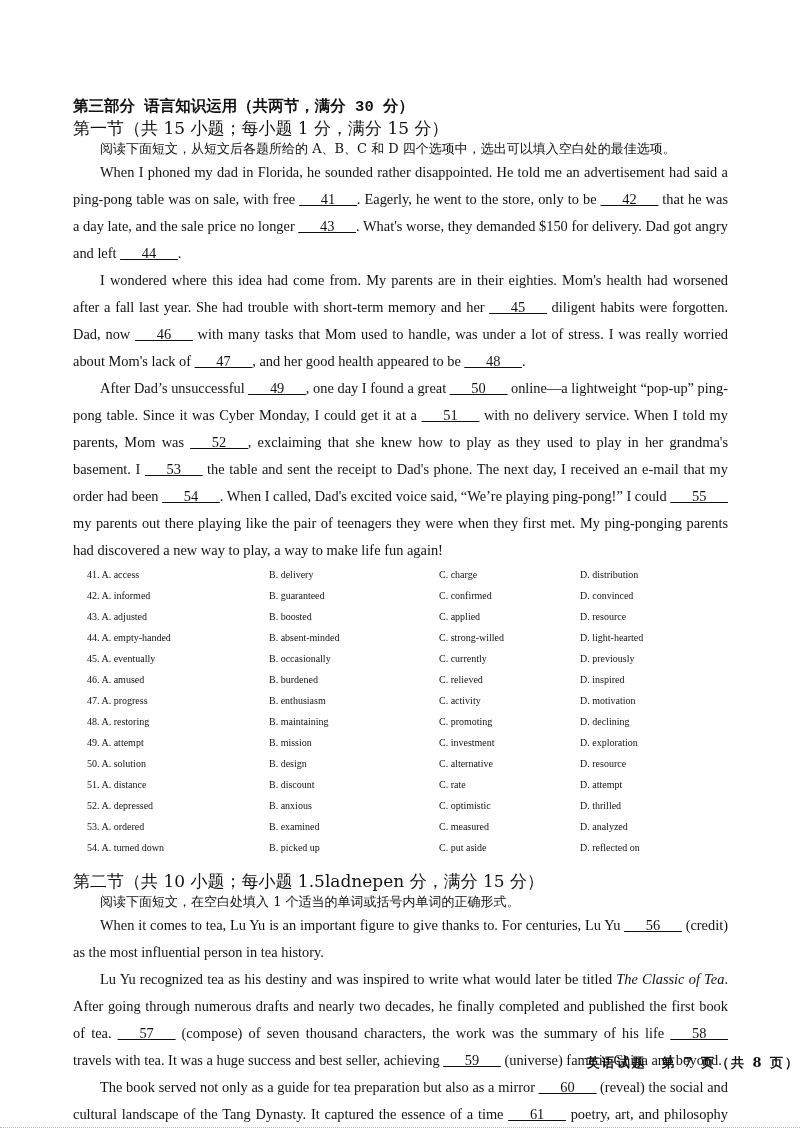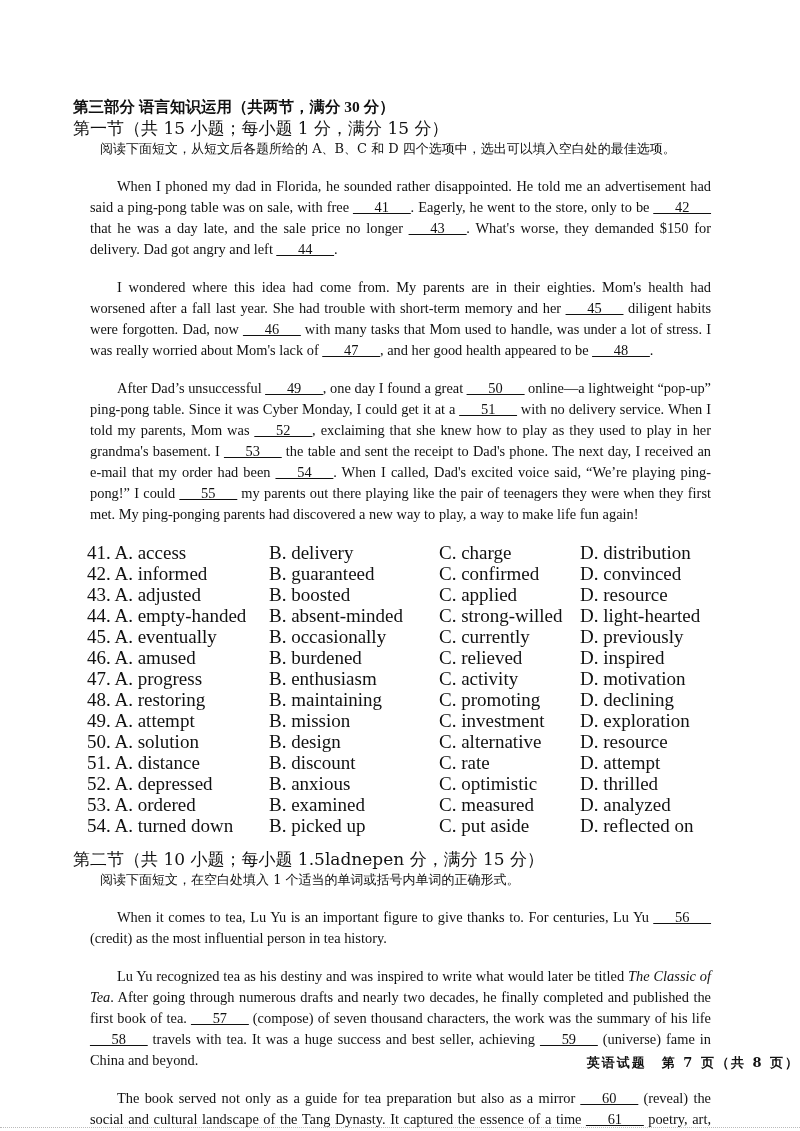--- a/index.html
+++ b/index.html
@@ -1,25 +1,25 @@
 <!DOCTYPE html>
 <html><head>
 <meta charset="utf-8">
 <style>
   html, body { margin: 0; padding: 0; background: #ffffff; }
   body { width: 800px; height: 1131px; position: relative; overflow: hidden;
          font-family: "Liberation Serif", "DejaVu Serif", serif; color: #111; }
   .page { position: absolute; left: 73px; top: 96px; width: 655px; }
-  .h3 { font-family: Liberation Serif, serif; font-weight: bold; font-size: 15.5px; line-height: 22px; margin: 0; }
+  .h3 { font-family: Liberation Mono, monospace; font-weight: bold; font-size: 15.5px; line-height: 22px; margin: 0; }
   .sec { font-family: "DejaVu Serif", serif; font-size: 17px; line-height: 20px; margin: 0; }
   .instr { font-family: "DejaVu Serif", serif; font-size: 13px; line-height: 21px; margin: 0; text-indent: 27px; }
-  p.para { margin: 17px; font-size: 14.4px; line-height: 21px; text-align: justify; text-indent: 27px; }
+  p.para { margin: 0; font-size: 14.4px; line-height: 27px; text-align: justify; text-indent: 27px; }
   .blank { text-decoration: underline; white-space: pre; }
   table.opts { border-collapse: collapse; margin-left: 14px; margin-top: 0px; }
-  table.opts td { font-size: 19px; line-height: 21px; padding: 0; white-space: nowrap; }
+  table.opts td { font-size: 10px; line-height: 21px; padding: 0; white-space: nowrap; }
   table.opts td.c1 { width: 182px; }
   table.opts td.c2 { width: 170px; }
   table.opts td.c3 { width: 141px; }
   .gap { height: 13px; }
   .footer { position: absolute; left: 0; width: 800px; top: 1054px; text-align: right;
             font-family: "DejaVu Serif", serif; font-weight: bold; font-size: 13px; letter-spacing: 2px; }
   .dotline { position: absolute; left: 0; width: 800px; top: 1127px; border-top: 1px dotted #bbb; }
   i { font-style: italic; }
 </style>
 </head>

